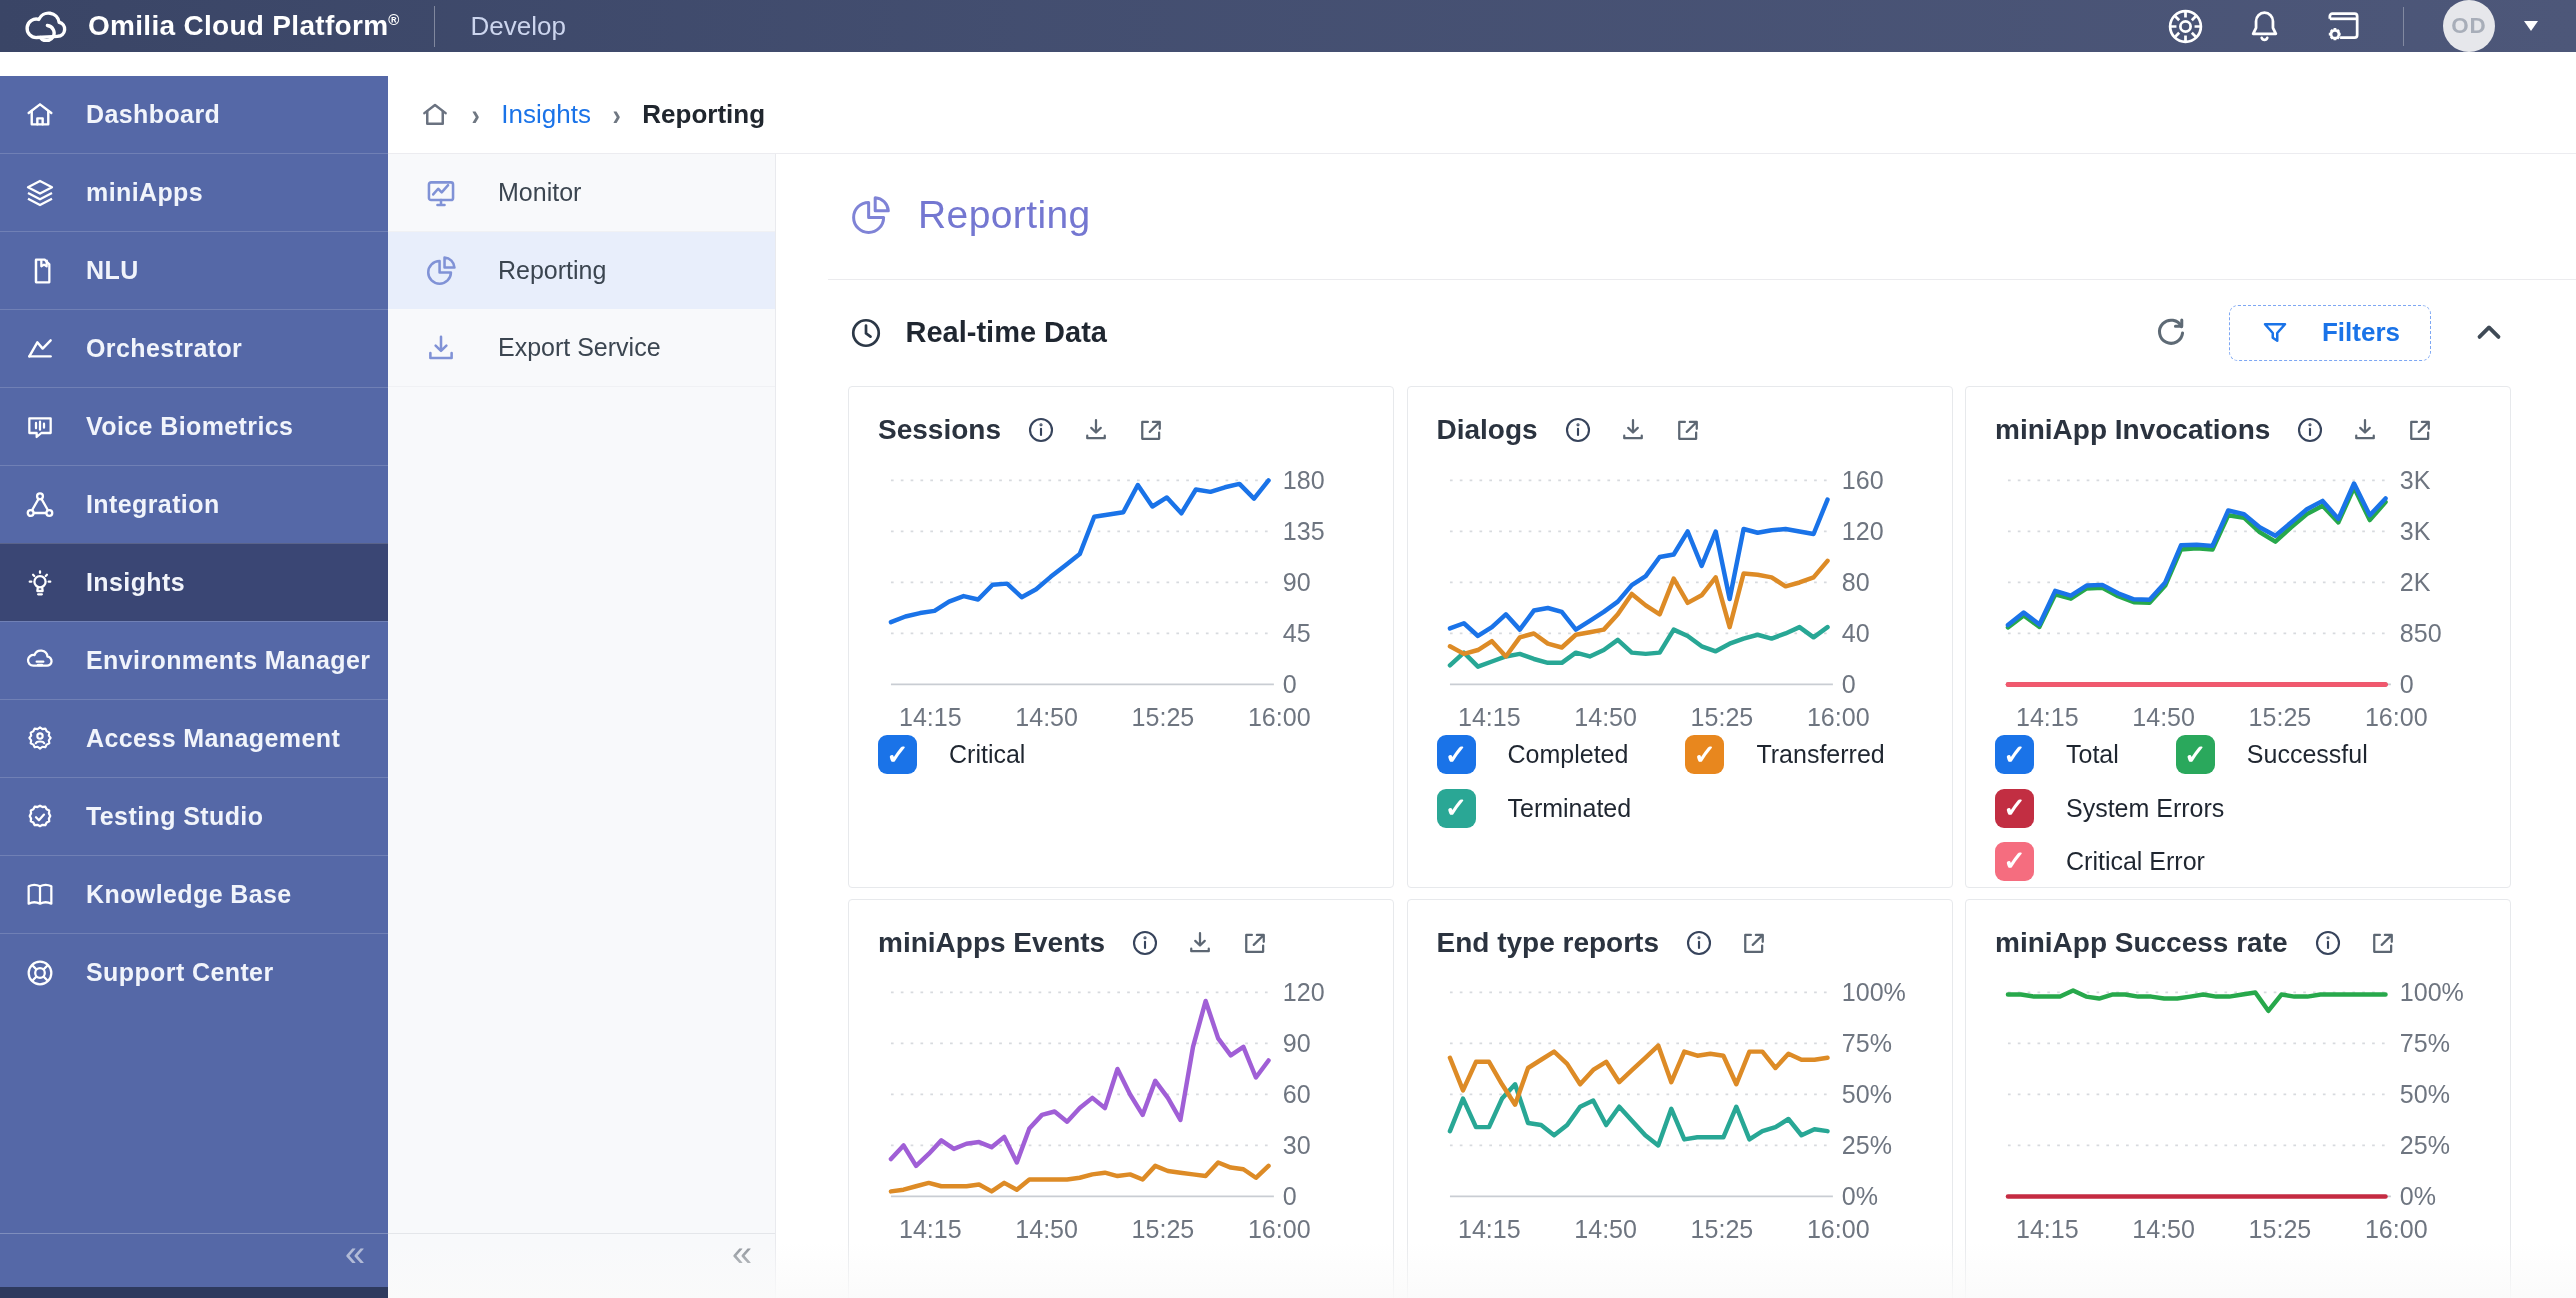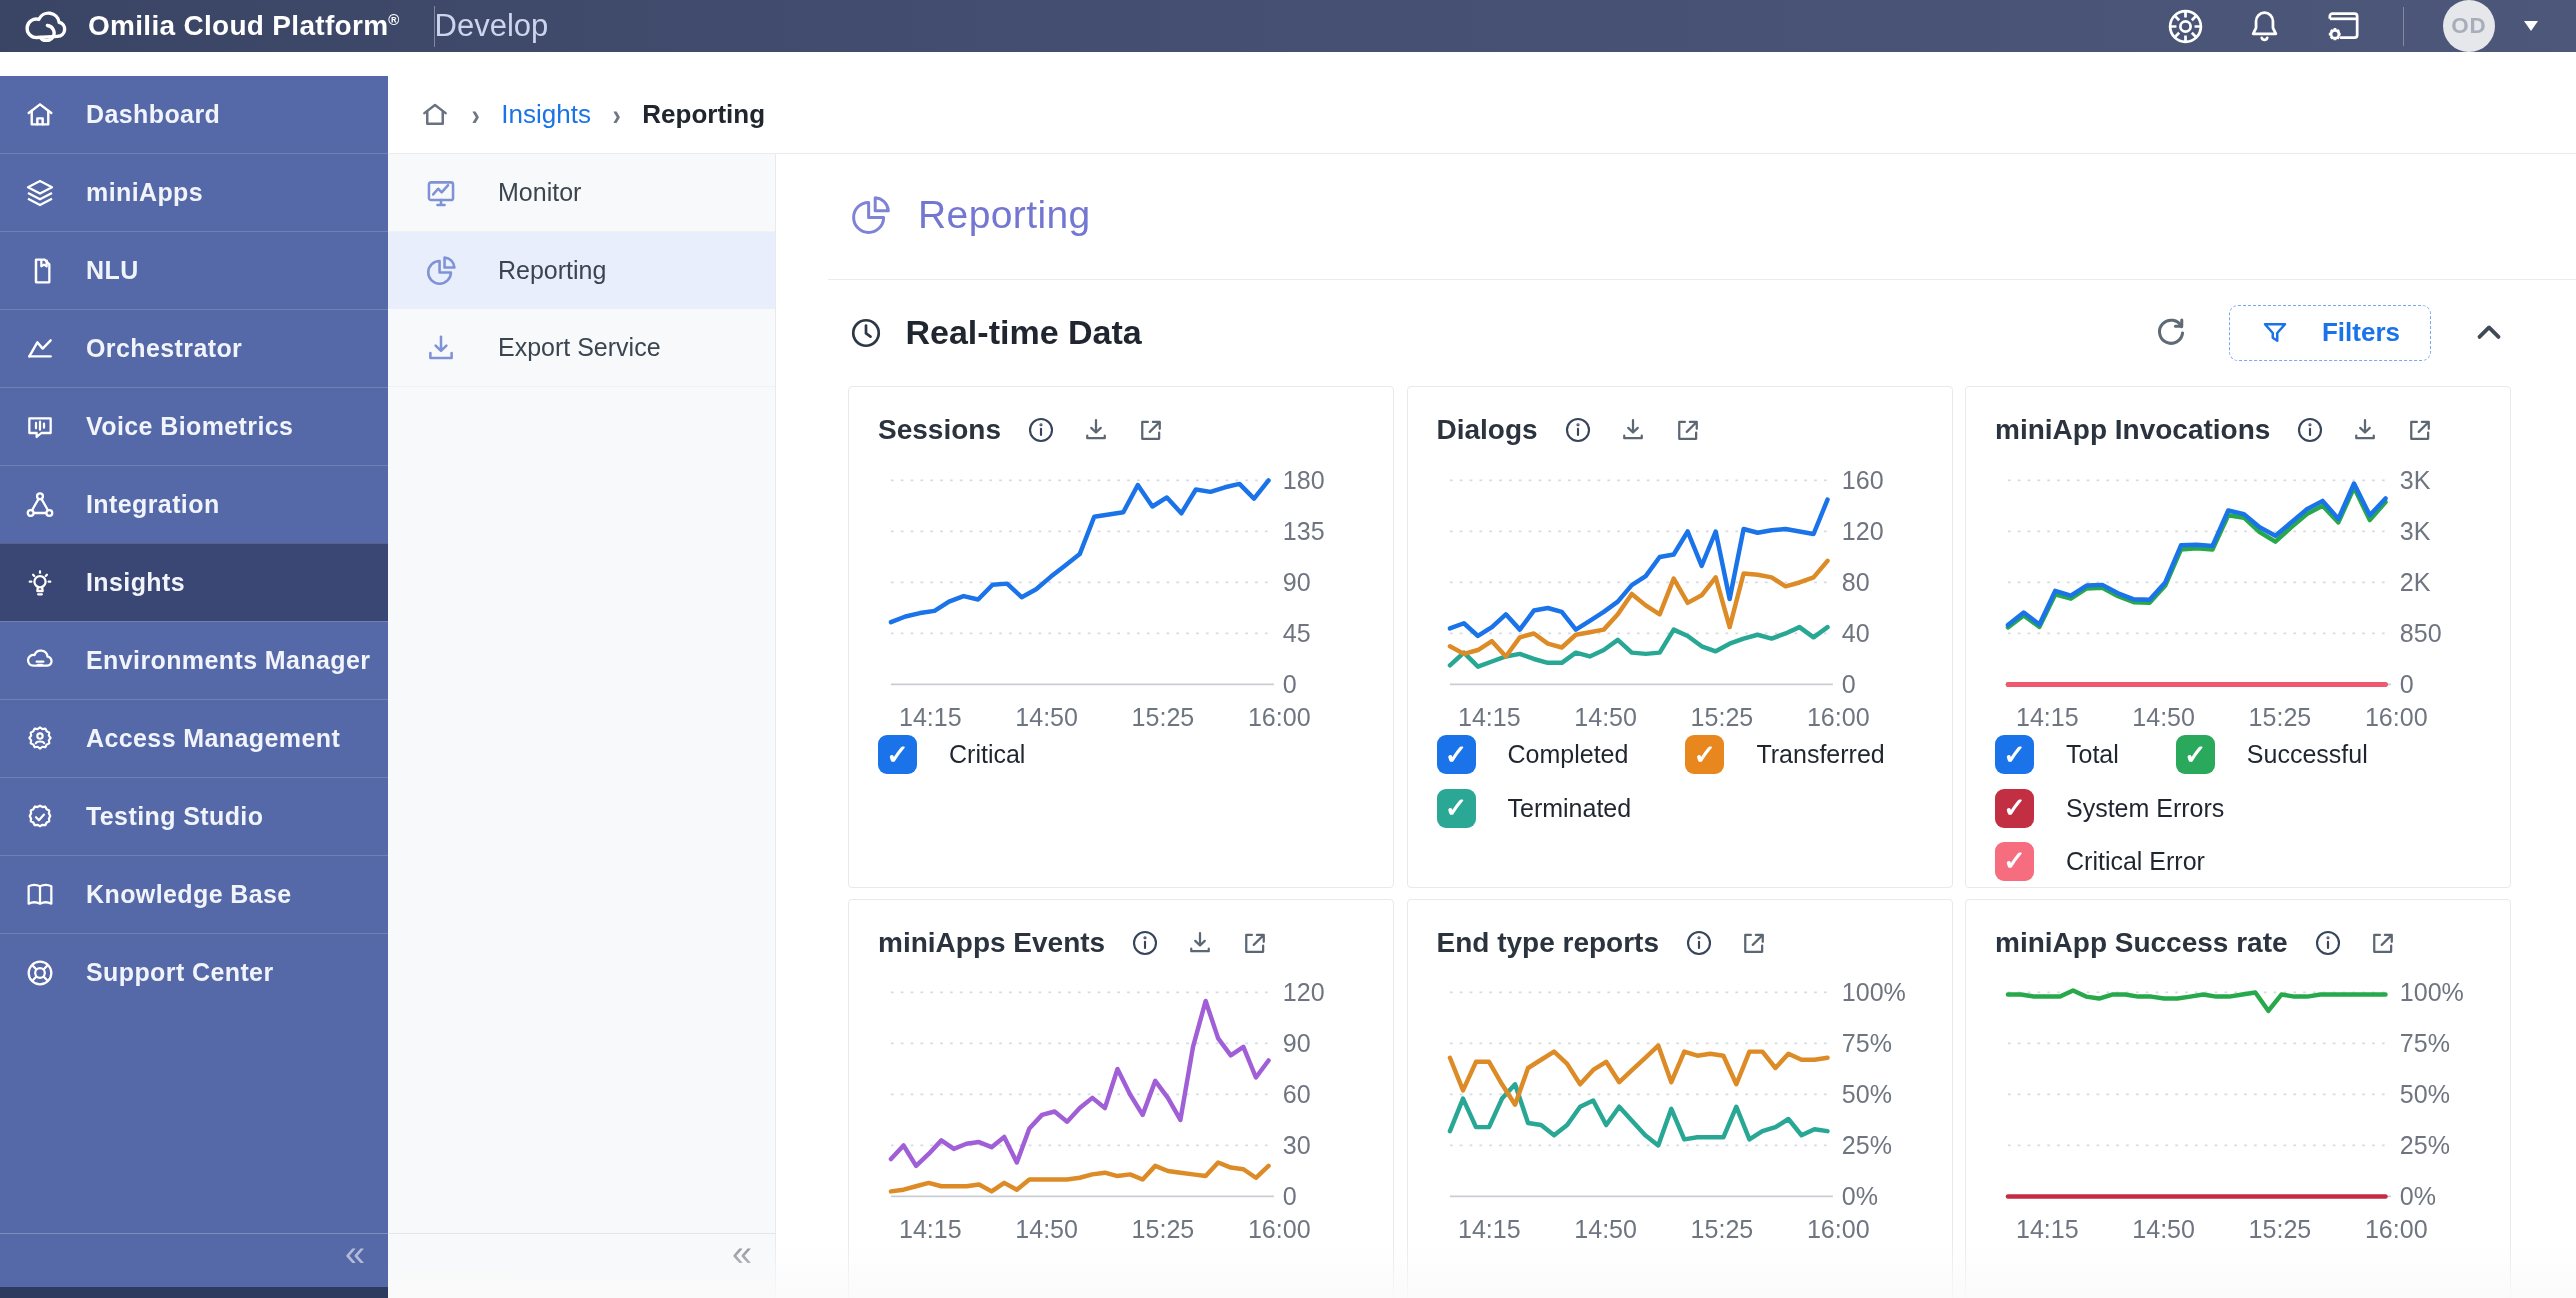--- a/index.html
+++ b/index.html
@@ -8,21 +8,21 @@
   svg{font-family:inherit;}
 
   
   .header{position:absolute;left:0;top:0;width:2576px;height:52px;
     background:linear-gradient(90deg,#3a4566 0%,#46517245 40%,#4d5779 100%),#424d6f;
     background-color:#424d6f;display:flex;align-items:center;color:#fff;z-index:5;}
   .logo-wrap{display:flex;align-items:center;gap:18px;margin-left:23px;}
   .brand{font-size:28px;font-weight:bold;letter-spacing:0.3px;}
   .brand sup{font-size:15px;}
   .hdr-div{width:0.9px;height:41px;background:rgba(255,255,255,.35);margin-left:34px;}
-  .product{font-size:31px;color:#ccd5ee;}
+  .product{font-size:26px;color:#ccd5ee;margin-left:36px;}
   .hdr-right{margin-left:auto;display:flex;align-items:center;gap:39px;margin-right:38px;}
   .hdr-div2{width:0.9px;height:39px;background:rgba(255,255,255,.3);}
   .avatar{width:52px;height:52px;border-radius:50%;background:#e6e7eb;color:#a8aeb9;
     font-weight:bold;font-size:22.4px;display:flex;align-items:center;justify-content:center;letter-spacing:0.9px;}
   .caret{width:0;height:0;border-left:8px solid transparent;border-right:8px solid transparent;
     border-top:10px solid #fff;margin-left:-21.5px;}
 
   
   .sidebar{position:absolute;left:0;top:76px;width:388px;height:1223px;background:#5568a7;}
   .sb-item{height:77px;display:flex;align-items:center;gap:30px;padding-left:24px;
@@ -52,21 +52,21 @@
   .sn-bottom{position:absolute;left:0;right:0;bottom:0;height:65px;border-top:0.9px solid #e4e6ea;}
   .sn-collapse{position:absolute;right:23px;top:1.8px;font-size:36px;color:#8a9097;line-height:1;}
 
   
   .main{position:absolute;left:776px;top:154px;width:1800px;height:1145px;background:#fff;}
   .title-row{display:flex;align-items:center;gap:25px;margin:36px 0 0 72px;height:50px;}
   .page-title{font-size:39px;font-weight:500;color:#7477d1;letter-spacing:0.4px;}
   .divider{height:0.9px;background:#ebebee;margin:39px 0 0 52px;}
   .section-row{display:flex;align-items:center;margin:25px 68px 0 72px;}
   .section-left{display:flex;align-items:center;gap:21.5px;}
-  .section-title{font-size:34px;font-weight:600;color:#1f2630;}
+  .section-title{font-size:29px;font-weight:600;color:#1f2630;}
   .section-right{margin-left:auto;display:flex;align-items:center;gap:39px;}
   .filters-btn{display:flex;align-items:center;gap:32px;padding:11.6px 30px;background:#fff;
     border:1.8px dashed #7da7f3;border-radius:9px;color:#1a73e8;font-size:26px;font-weight:bold;cursor:pointer;}
 
   .grid{margin:25px 0 0 72px;display:grid;grid-template-columns:repeat(3,546px);gap:10.7px 12.5px;}
   .card{width:546px;height:502px;background:#fff;border:1.8px solid #e7e9ec;border-radius:4px;
     padding:27px 29px;box-sizing:border-box;}
   .card-head{display:flex;align-items:center;gap:25px;}
   .card-title{font-size:28px;font-weight:600;color:#2b333f;}
   .chart{margin-top:12.5px;}

